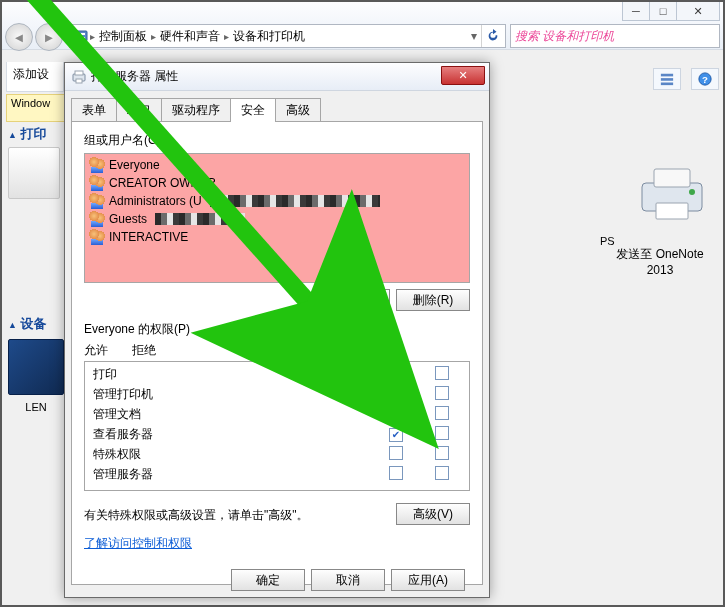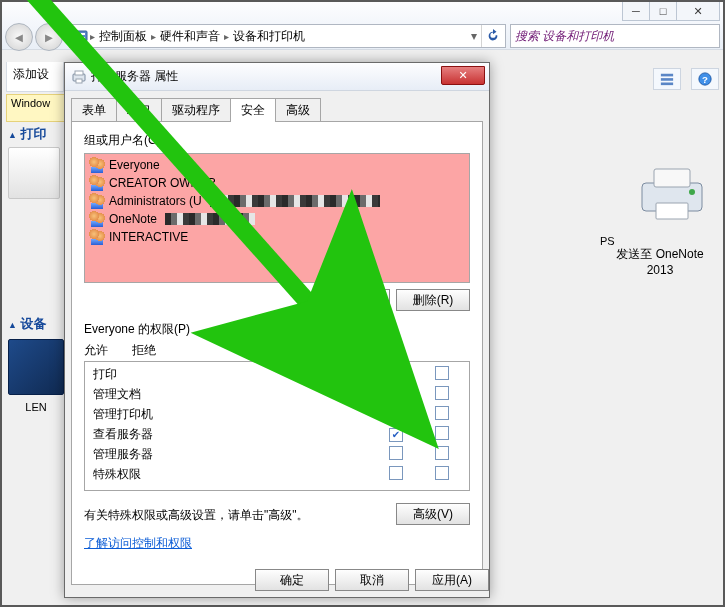--- a/index.html
+++ b/index.html
@@ -11,21 +11,21 @@
   .win-btn { width: 28px; height: 20px; border: 1px solid #bcc6d3; background: #f3f6fa; display:flex;align-items:center;justify-content:center; font-size:11px; color:#3b3b3b; margin-left:-1px; }
   .win-btn.close { width: 44px; }
   .nav-row { position:absolute; left:4px; top:22px; right:4px; display:flex; align-items:center; }
   .nav-btns { width: 64px; height: 26px; display:flex; }
   .nav-circle { width: 28px; height: 28px; border-radius: 50%; background: radial-gradient(#fafafa,#d0d0d0); border:1px solid #aeb6c0; display:flex;align-items:center;justify-content:center; color:#888; font-size: 13px;}
   .addr-bar { flex:1; height: 24px; border:1px solid #b0b7c2; background:#fff; display:flex; align-items:center; padding:0 2px; }
   .addr-seg { display:flex; align-items:center; height:100%; padding:0 2px; }
   .addr-sep { color:#666; padding:0 2px; font-size:10px; }
   .addr-icon { width: 16px; height:16px; display:inline-block; }
   .addr-refresh { width:22px; height:22px; border-left:1px solid #d4d4d4; display:flex;align-items:center;justify-content:center; color:#2b5aa7; }
-  .search-box { width: 210px; height:24px; border:1px solid #b0b7c2; background:#fff; margin-left:4px; display:flex;align-items:center; padding:0 4px; color:#701a75; font-style:italic; }
+  .search-box { width: 210px; height:24px; border:1px solid #b0b7c2; background:#fff; margin-left:4px; display:flex;align-items:center; padding:0 4px; color:#ec4899; font-style:italic; }
 
   
   .strip { position: absolute; left: 6px; right: 6px; top: 62px; height: 32px; }
   .strip .left { position:absolute; left:0; top:0; width: 58px; height:30px; background:#fff; border:1px solid #d6dce4; padding:4px 6px; border-top:none; }
   .windows-bar { position:absolute; left:0; top:32px; width:58px; height:28px; background:#fff7c2; border:1px solid #e6d27a; padding:2px 4px; font-size:11px; border-right:none;}
   .strip-right { position:absolute; right:0; top:6px; display:flex; gap:10px; }
   .small-tool-btn { width:28px; height:22px; border:1px solid #cdd5e0; background:#f4f8fd; display:flex;align-items:center;justify-content:center; }
 
   
   .bg-printer-section { position:absolute; left:8px; top:125px; width: 60px; }
@@ -55,21 +55,21 @@
   .perm-label { margin-top:10px; font-size:12px; }
   .perm-header { display:flex; gap:24px; margin:4px 8px 2px 0; }
   .perm-box { border:1px solid #a6a6a6; height:130px; padding:2px 4px; }
   .perm-row { display:flex; align-items:center; height:20px; }
   .perm-name { flex:1; padding-left:4px; }
   .perm-cb { width:14px;height:14px; border:1px solid #7a97bd; background:#fff; display:inline-flex;align-items:center;justify-content:center; }
   .perm-col { width:46px; text-align:center; }
   .perm-cb.checked::after { content:"✔"; color:#2760c4; font-size:10px; line-height:1; }
   .note { margin-top:14px; font-size:12px; }
   .link { color:#0b5cd6; text-decoration:underline; display:inline-block; margin-top:10px; cursor:pointer; }
-  .dialog-buttons { position:absolute; left:0; right:0; bottom:6px; display:flex; justify-content:flex-end; gap:6px; padding-right:0; }
+  .dialog-buttons { position:absolute; left:0; right:0; bottom:6px; display:flex; justify-content:flex-end; gap:6px; padding-right:24px; }
 
   
   .arrow-svg { position:absolute; left:0; top:0; z-index:50; pointer-events:none; }
 
   
   .outer-frame { position:absolute; inset:0; border:2px solid #595959; pointer-events:none; }
 
   
   .ugicon { width:16px; height:16px; background:
     radial-gradient(circle at 5px 5px,#f8c27a 0,#e5904c 5px,transparent 5px),
@@ -195,21 +195,21 @@
           <span class="ugicon"></span>
           <span>CREATOR OWNER</span>
         </div>
         <div class="prin-row">
           <span class="ugicon"></span>
           <span>Administrators (U</span>
           <span class="blurred" style="width: 170px; margin-left: 4px;"></span>
         </div>
         <div class="prin-row">
           <span class="ugicon"></span>
-          <span>OneNote</span>
+          <span>Guests</span>
           <span class="blurred" style="width: 90px; margin-left: 4px;"></span>
         </div>
         <div class="prin-row">
           <span class="ugicon"></span>
           <span>INTERACTIVE</span>
         </div>
       </div>
     <div class="btn-row">
       <button class="win-button">添加(D)...</button>
       <button class="win-button">删除(R)</button>
@@ -220,41 +220,41 @@
       <span>允许</span>
       <span>拒绝</span>
     </div>
     <div class="perm-box" id="perm-box">
         <div class="perm-row">
           <span class="perm-name">打印</span>
           <span class="perm-col"><span class="perm-cb checked"></span></span>
           <span class="perm-col"><span class="perm-cb"></span></span>
         </div>
         <div class="perm-row">
-          <span class="perm-name">管理文档</span>
-          <span class="perm-col"><span class="perm-cb"></span></span>
-          <span class="perm-col"><span class="perm-cb"></span></span>
-        </div>
-        <div class="perm-row">
           <span class="perm-name">管理打印机</span>
           <span class="perm-col"><span class="perm-cb checked"></span></span>
           <span class="perm-col"><span class="perm-cb"></span></span>
         </div>
         <div class="perm-row">
+          <span class="perm-name">管理文档</span>
+          <span class="perm-col"><span class="perm-cb"></span></span>
+          <span class="perm-col"><span class="perm-cb"></span></span>
+        </div>
+        <div class="perm-row">
           <span class="perm-name">查看服务器</span>
           <span class="perm-col"><span class="perm-cb checked"></span></span>
           <span class="perm-col"><span class="perm-cb"></span></span>
         </div>
         <div class="perm-row">
+          <span class="perm-name">特殊权限</span>
+          <span class="perm-col"><span class="perm-cb"></span></span>
+          <span class="perm-col"><span class="perm-cb"></span></span>
+        </div>
+        <div class="perm-row">
           <span class="perm-name">管理服务器</span>
-          <span class="perm-col"><span class="perm-cb"></span></span>
-          <span class="perm-col"><span class="perm-cb"></span></span>
-        </div>
-        <div class="perm-row">
-          <span class="perm-name">特殊权限</span>
           <span class="perm-col"><span class="perm-cb"></span></span>
           <span class="perm-col"><span class="perm-cb"></span></span>
         </div>
       </div>
 
     <div style="display:flex;align-items:center;justify-content:space-between;">
       <div class="note">有关特殊权限或高级设置，请单击"高级"。</div>
       <button class="win-button" style="margin-top:12px">高级(V)</button>
     </div>
     <a class="link">了解访问控制和权限</a>

